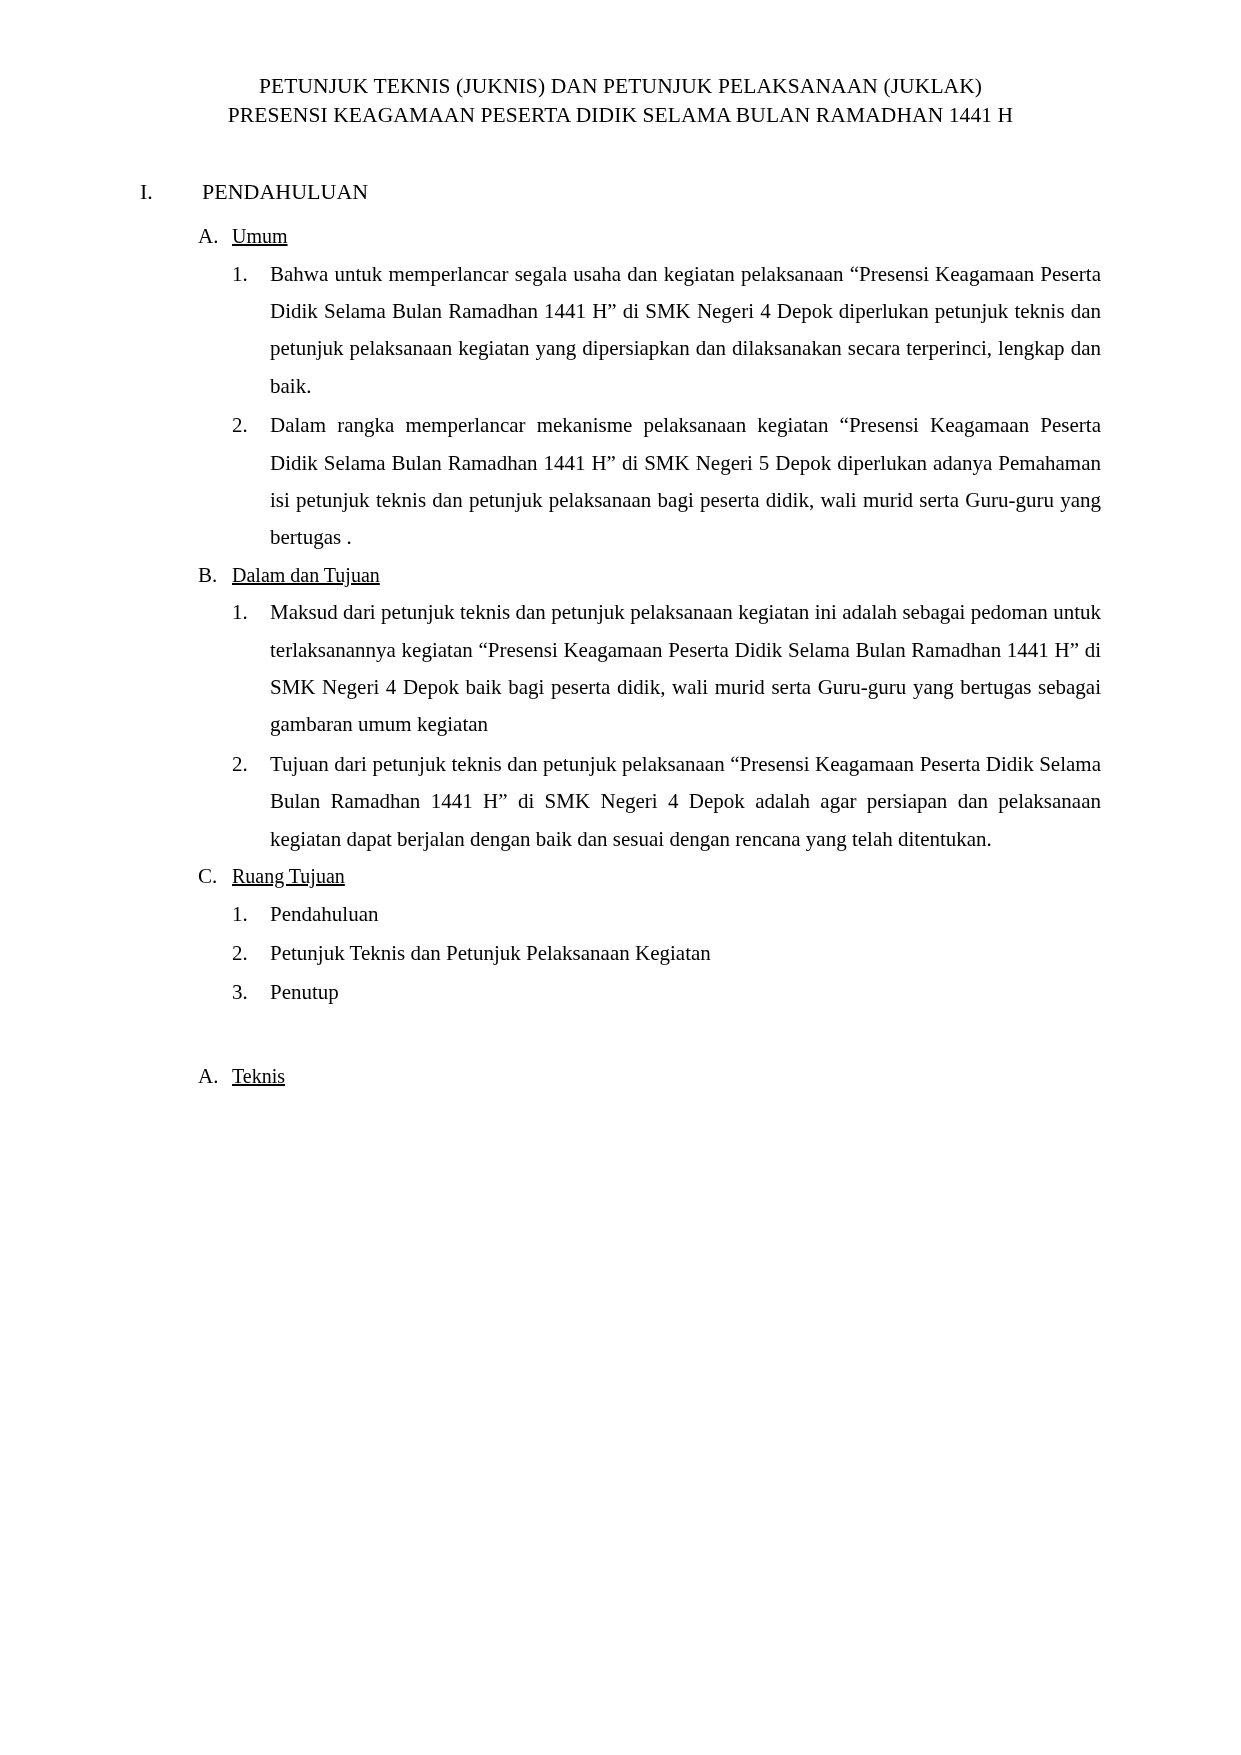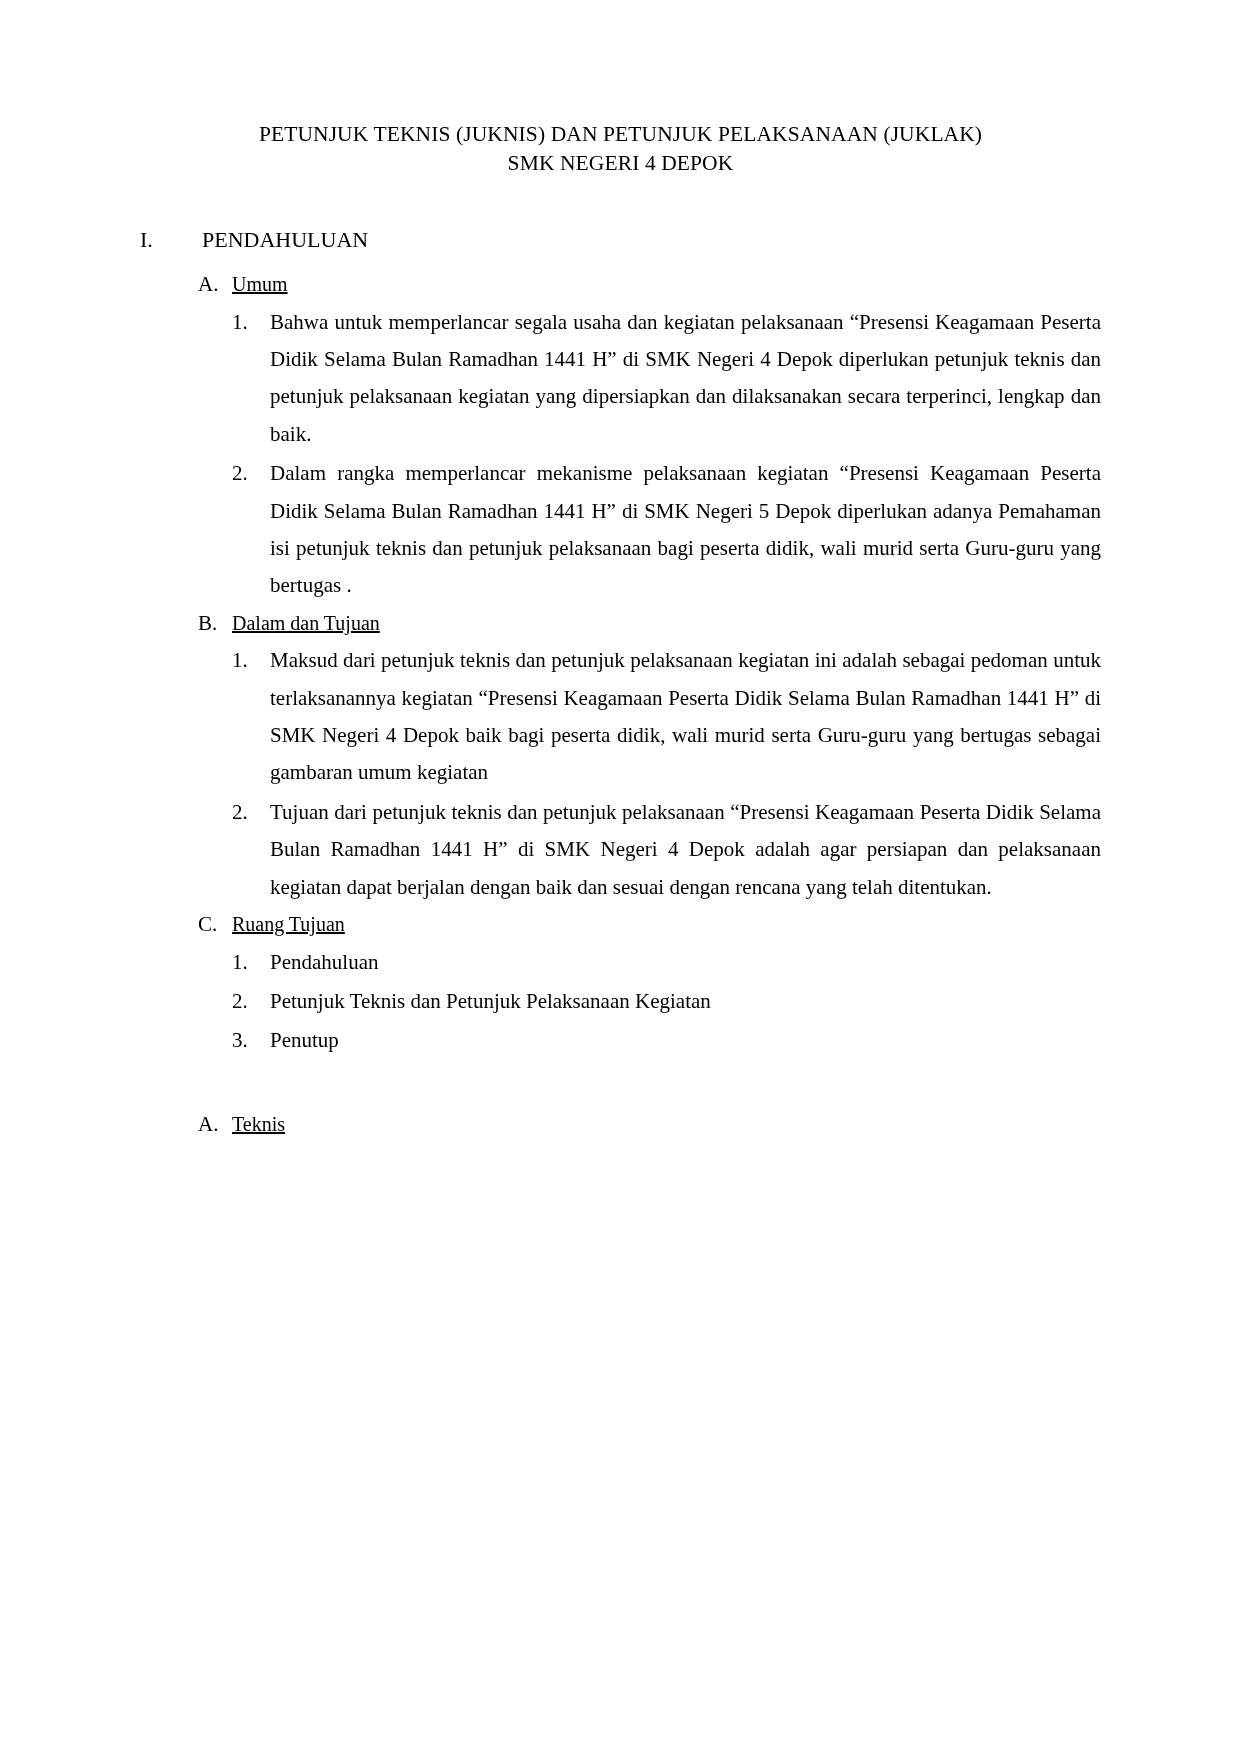--- a/index.html
+++ b/index.html
@@ -10,21 +10,21 @@
   body {
     font-family: "Liberation Serif", "DejaVu Serif", serif;
     color: #000000;
   }
   .page {
     width: 1241px;
     height: 1586px;
     position: relative;
     background: #ffffff;
     box-sizing: border-box;
-    padding: 120px 140px 0 140px;
+    padding: 72px 140px 0 140px;
   }
   .doc-title {
     text-align: center;
     font-size: 21.5px;
     line-height: 1.36;
     margin: 0 0 44px 0;
     letter-spacing: 0.1px;
   }
   .doc-title .tline { display: block; }
 
@@ -102,21 +102,21 @@
   }
   .gap-large { height: 46px; }
 </style>
 </head>
 <body>
 
 <div class="page">
 
   <div class="doc-title">
     <span class="tline">PETUNJUK TEKNIS (JUKNIS) DAN PETUNJUK PELAKSANAAN (JUKLAK)</span>
-    <span class="tline">SMK NEGERI 4 DEPOK</span>
+    <span class="tline">PRESENSI KEAGAMAAN PESERTA DIDIK SELAMA BULAN RAMADHAN 1441 H</span>
   </div>
 
   <div class="section">
     <span class="sec-num">I.</span>
     <span class="sec-title">PENDAHULUAN</span>
   </div>
 
   <div class="sub">
     <span class="sub-letter">A.</span>
     <span class="sub-title">Umum</span>

